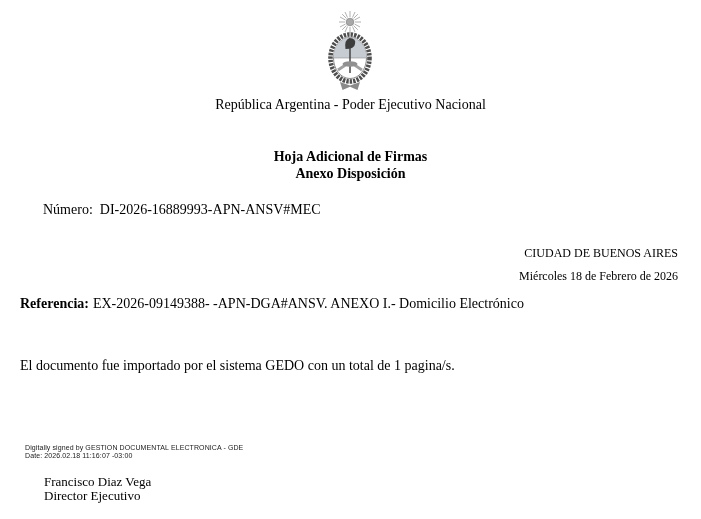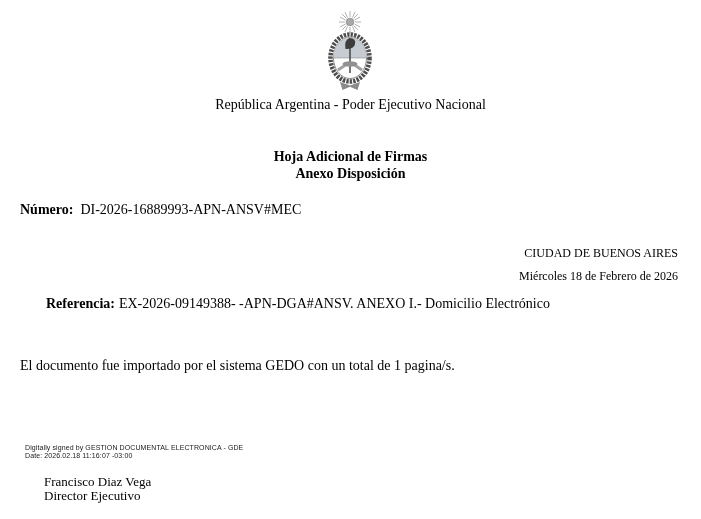--- a/index.html
+++ b/index.html
@@ -37,37 +37,37 @@
     font-size: 14px;
     font-weight: bold;
     line-height: 17px;
   }
   .number-line {
     position: absolute;
     top: 202px;
     left: 20px;
     font-size: 14px;
   }
-  .number-line .label { font-weight: bold; margin-right: 7px; }
+  .number-line .label { font-weight: normal; margin-right: 7px; margin-left: 23px; }
   .place-date {
     position: absolute;
     top: 242px;
     right: 23px;
     text-align: right;
     font-size: 12px;
     line-height: 23px;
   }
   .reference-line {
     position: absolute;
     top: 296px;
     left: 20px;
     width: 660px;
     font-size: 14px;
   }
-  .reference-line .label { font-weight: bold; margin-right: 4px; margin-left: 26px; }
+  .reference-line .label { font-weight: bold; margin-right: 4px; }
   .body-line {
     position: absolute;
     top: 351px;
     left: 20px;
     width: 660px;
     font-size: 14px;
     margin-top: 7px;
   }
   .digital-signature {
     position: absolute;

